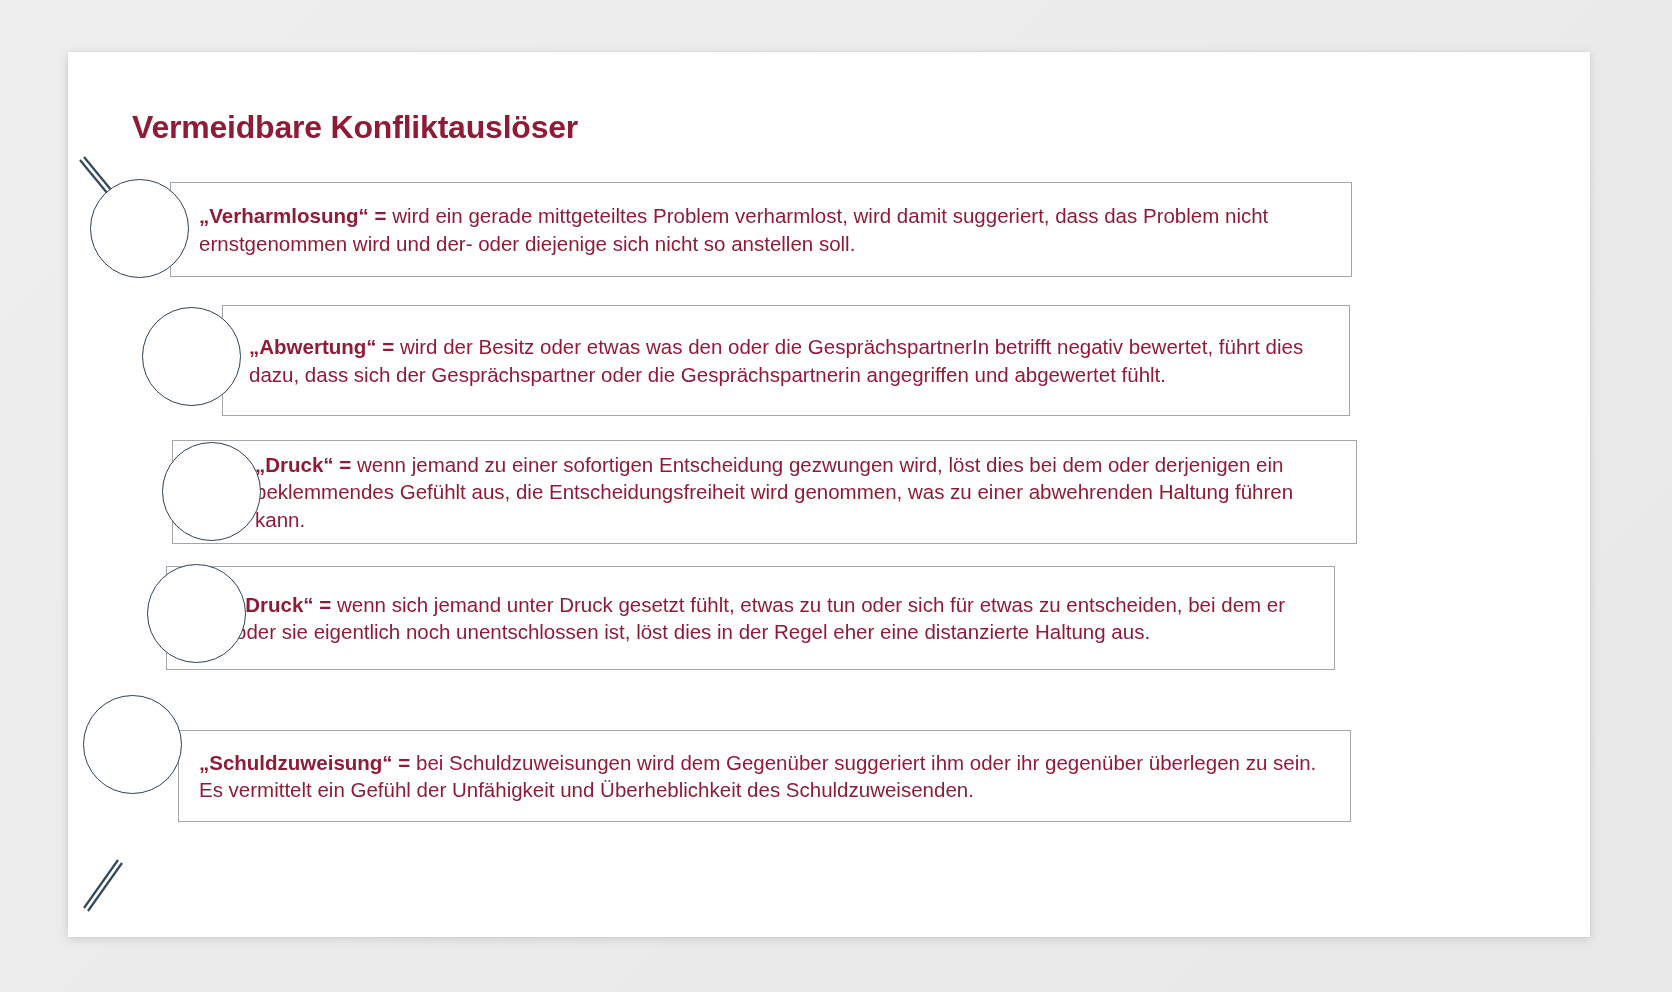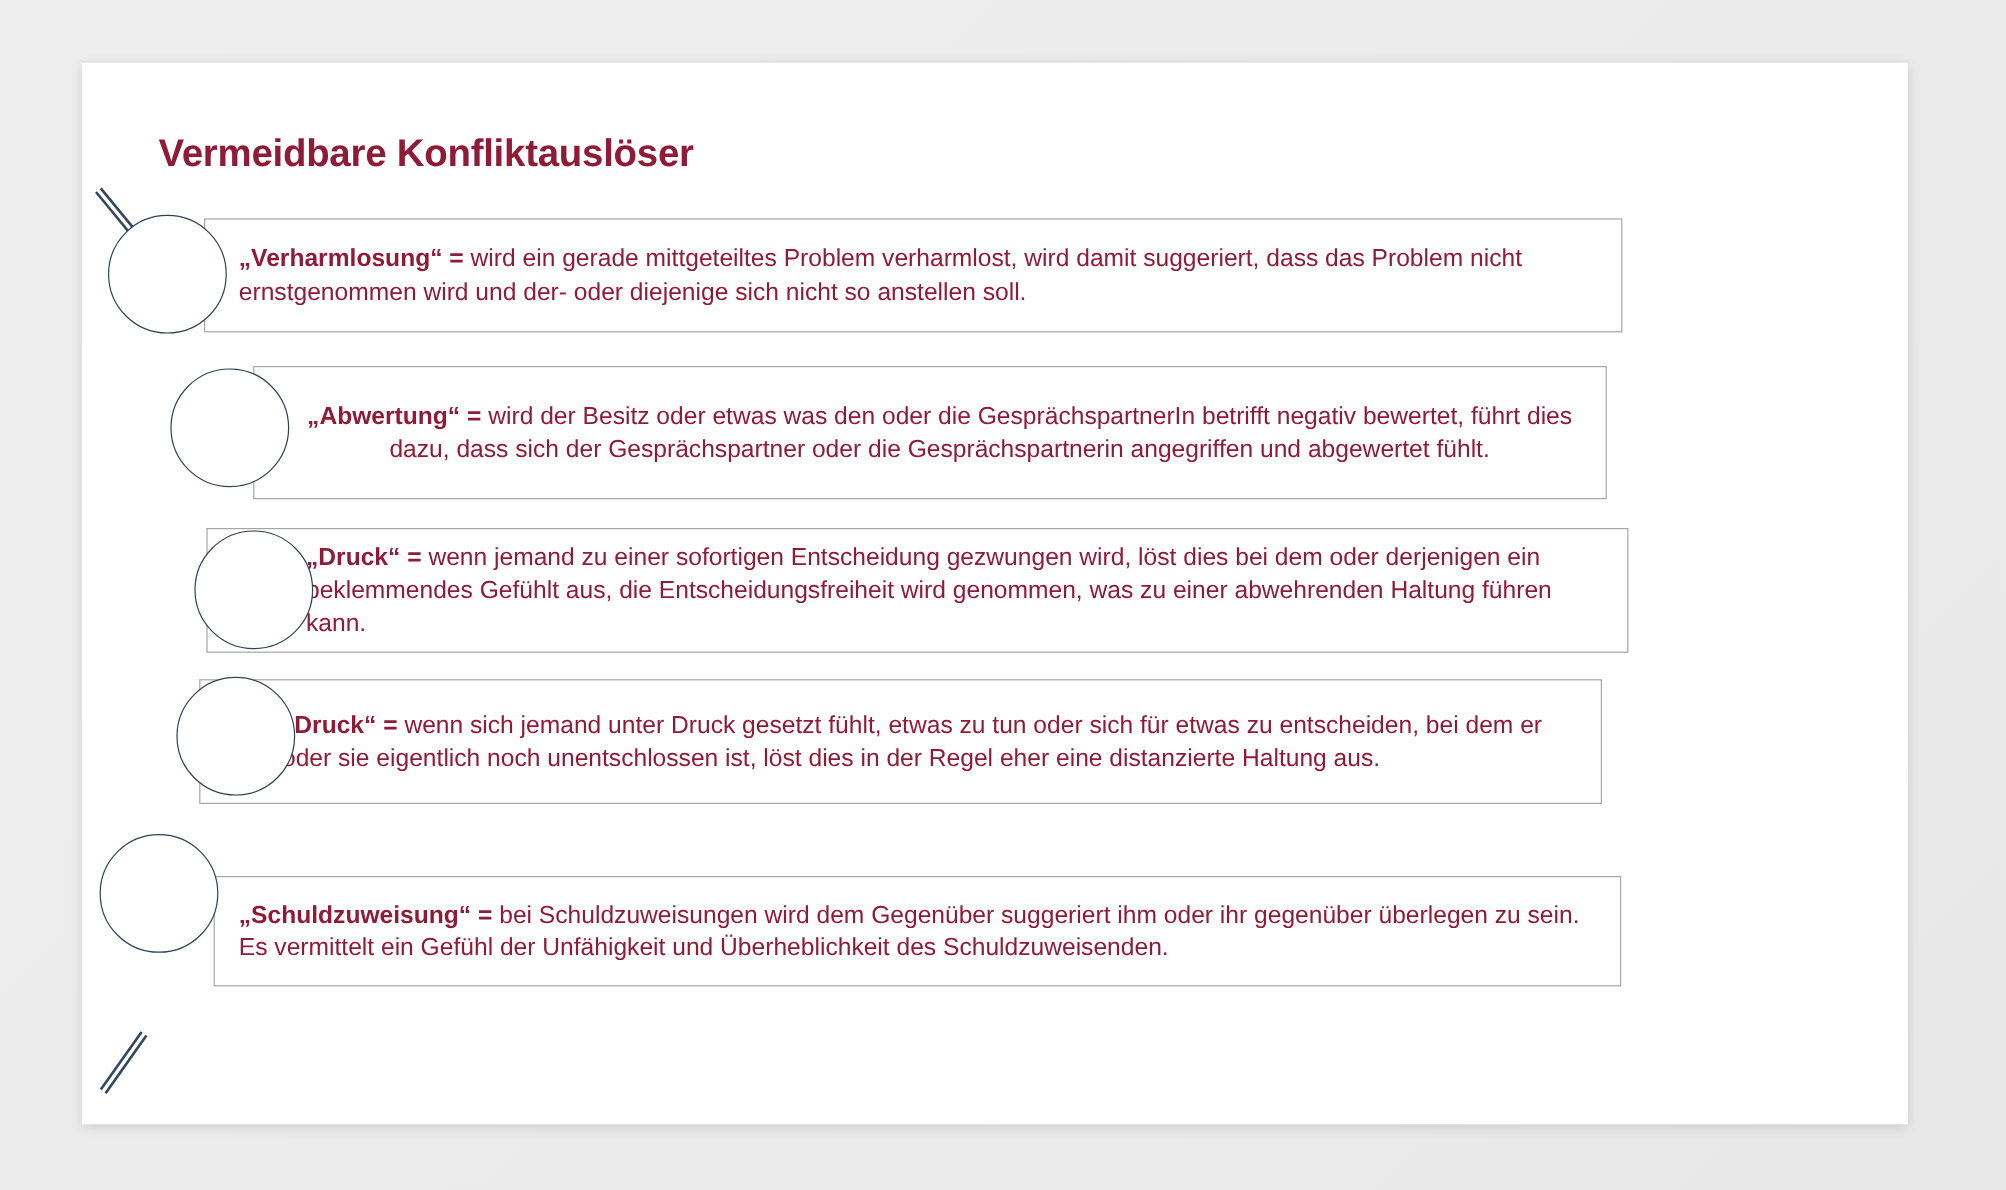--- a/index.html
+++ b/index.html
@@ -139,21 +139,21 @@
       <div class="node-circle" style="left:94px; top:390px; width:99px; height:99px;"></div>
       <div class="node-circle" style="left:79px; top:512px; width:99px; height:99px;"></div>
       <div class="node-circle" style="left:15px; top:643px; width:99px; height:99px;"></div>
 
       <div class="item-box" style="left:102px; top:130px; width:1182px; height:95px;">
         <div class="item-text" style="padding-left:28px;">
           <span class="item-term">„Verharmlosung“</span><span class="item-eq"> = </span><span class="item-body">wird ein gerade mittgeteiltes Problem verharmlost, wird damit suggeriert, dass das Problem nicht ernstgenommen wird und der- oder diejenige sich nicht so anstellen soll.</span>
         </div>
       </div>
 
-      <div class="item-box" style="left:143px; top:253px; width:1128px; height:111px;text-align:center;">
+      <div class="item-box" style="left:154px; top:253px; width:1128px; height:111px;">
         <div class="item-text" style="padding-left:26px;">
           <span class="item-term">„Abwertung“</span><span class="item-eq"> = </span><span class="item-body">wird der Besitz oder etwas was den oder die GesprächspartnerIn betrifft negativ bewertet, führt dies dazu, dass sich der Gesprächspartner oder die Gesprächspartnerin angegriffen und abgewertet fühlt.</span>
         </div>
       </div>
 
       <div class="item-box" style="left:104px; top:388px; width:1185px; height:104px;">
         <div class="item-text" style="padding-left:82px;">
           <span class="item-term">„Druck“</span><span class="item-eq"> = </span><span class="item-body">wenn jemand zu einer sofortigen Entscheidung gezwungen wird, löst dies bei dem oder derjenigen ein beklemmendes Gefühlt aus, die Entscheidungsfreiheit wird genommen, was zu einer abwehrenden Haltung führen kann.</span>
         </div>
       </div>

